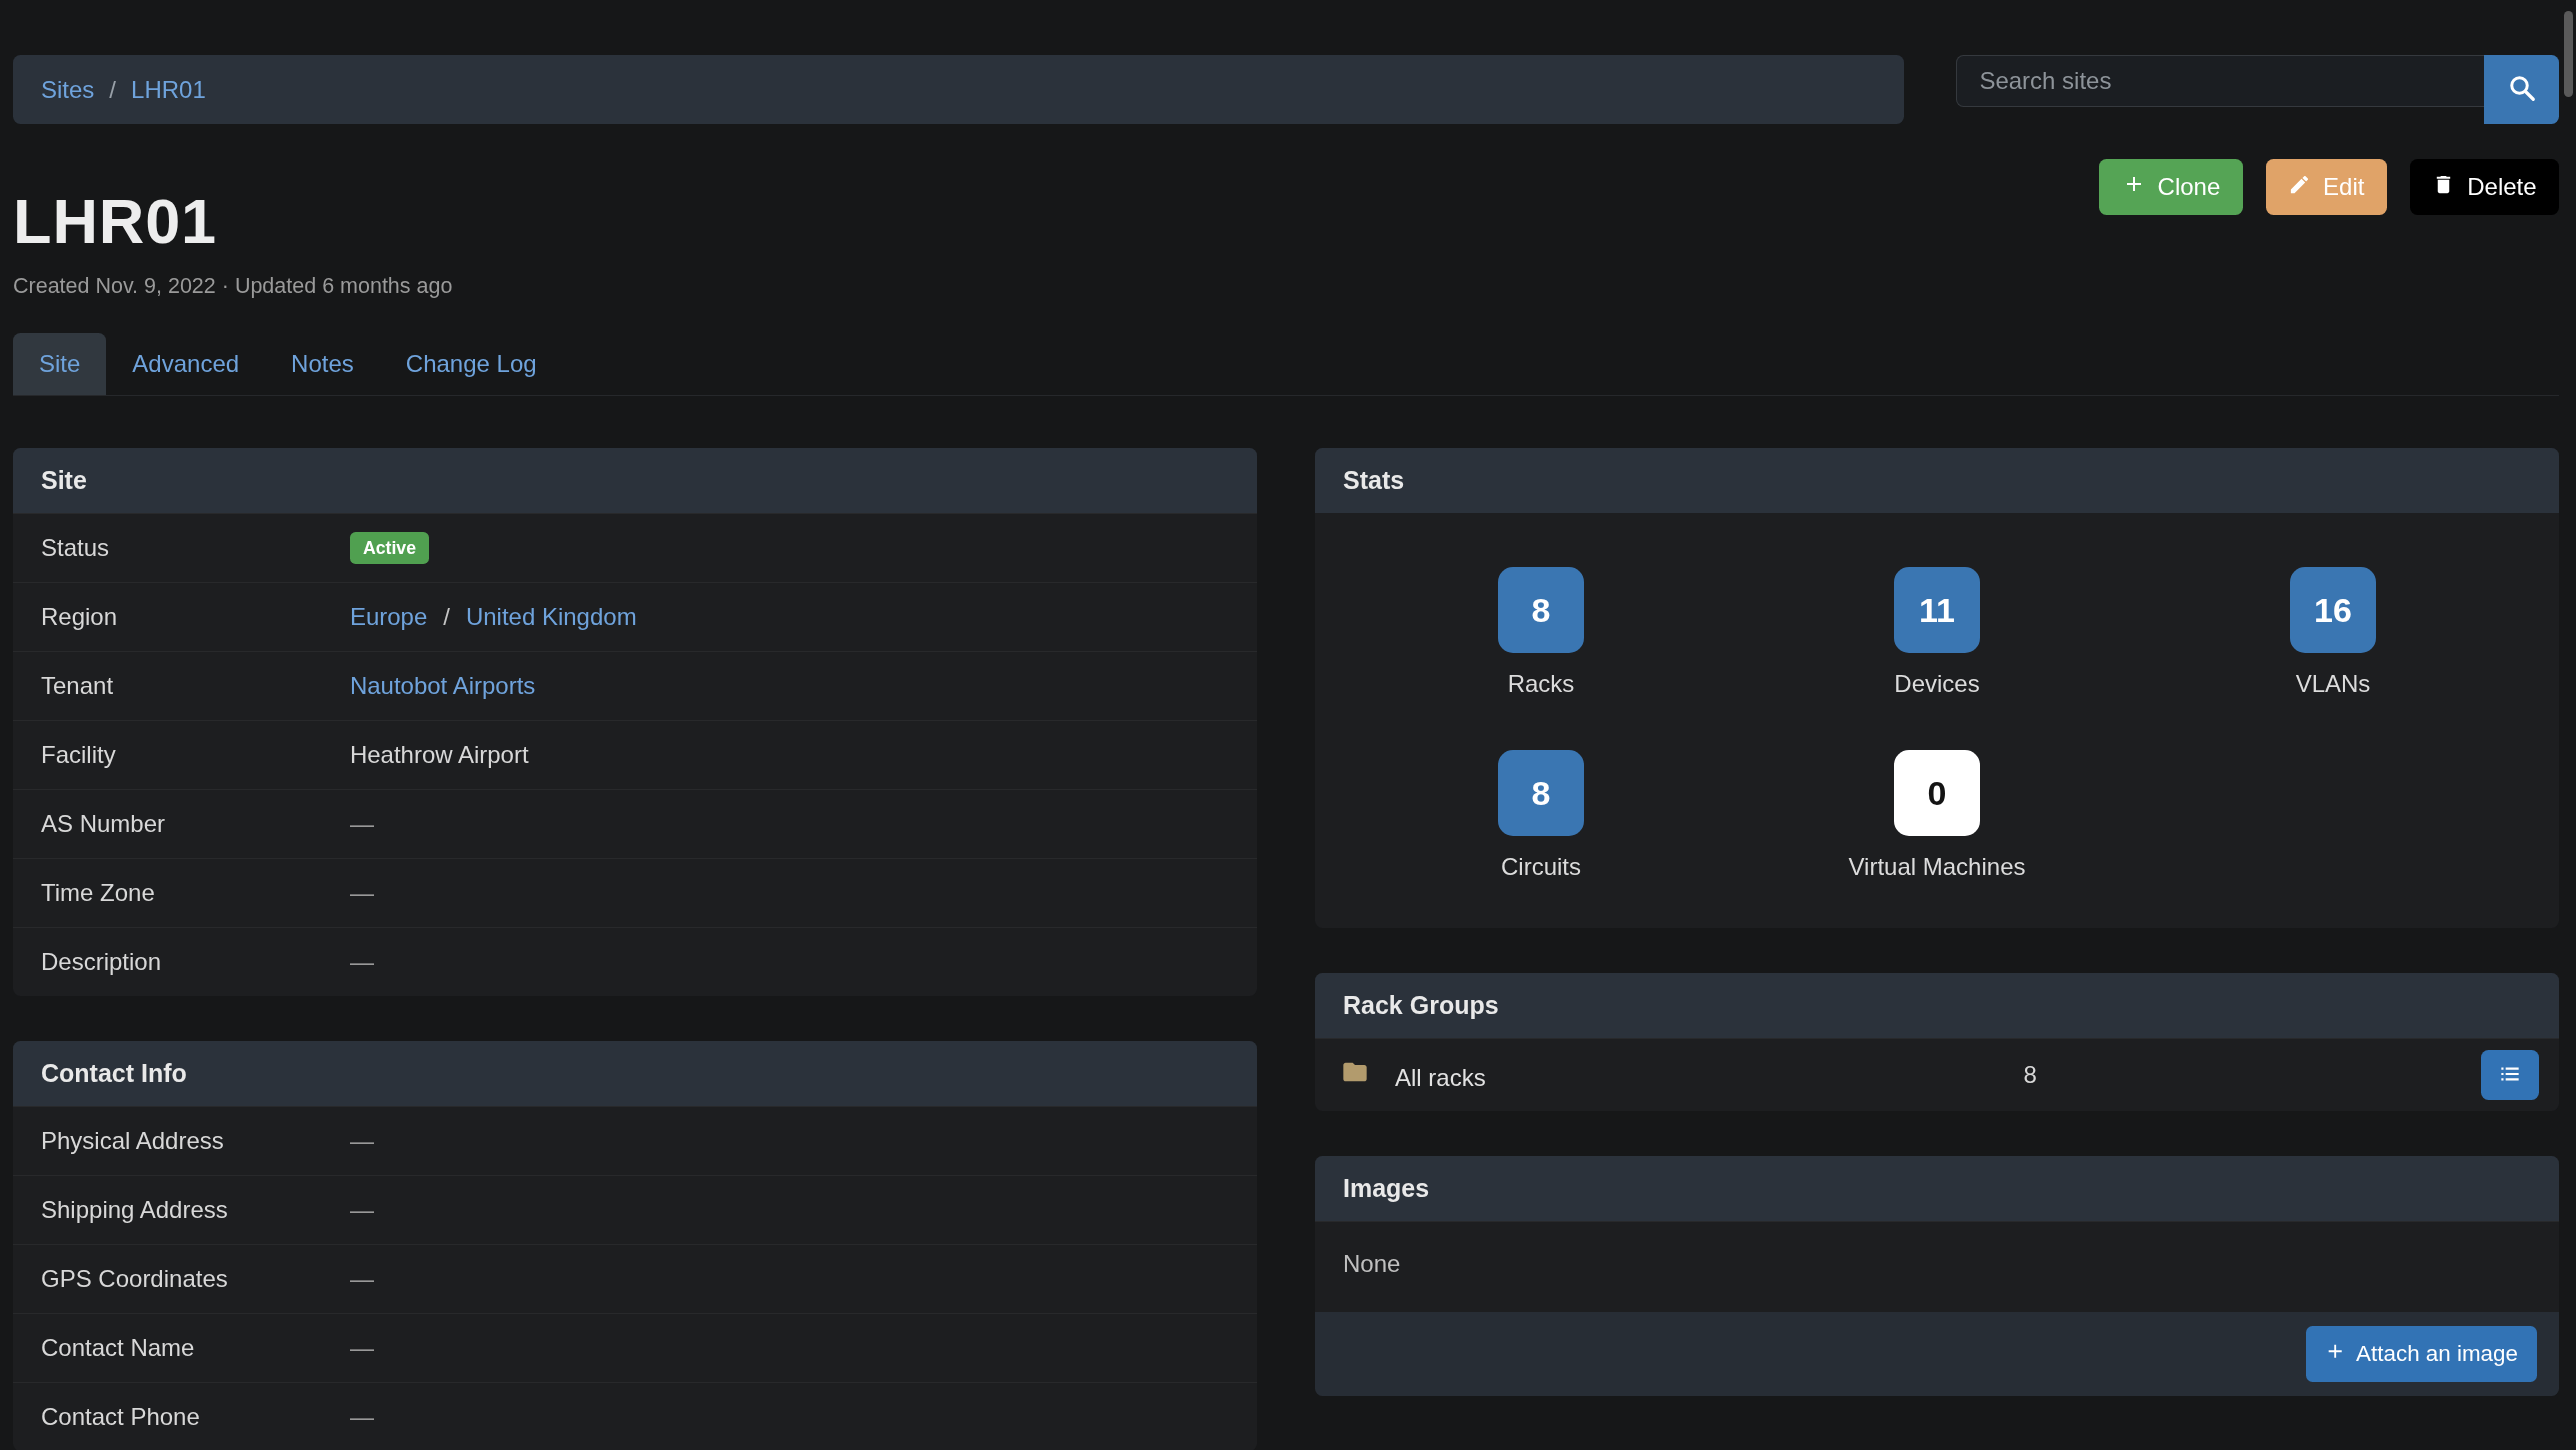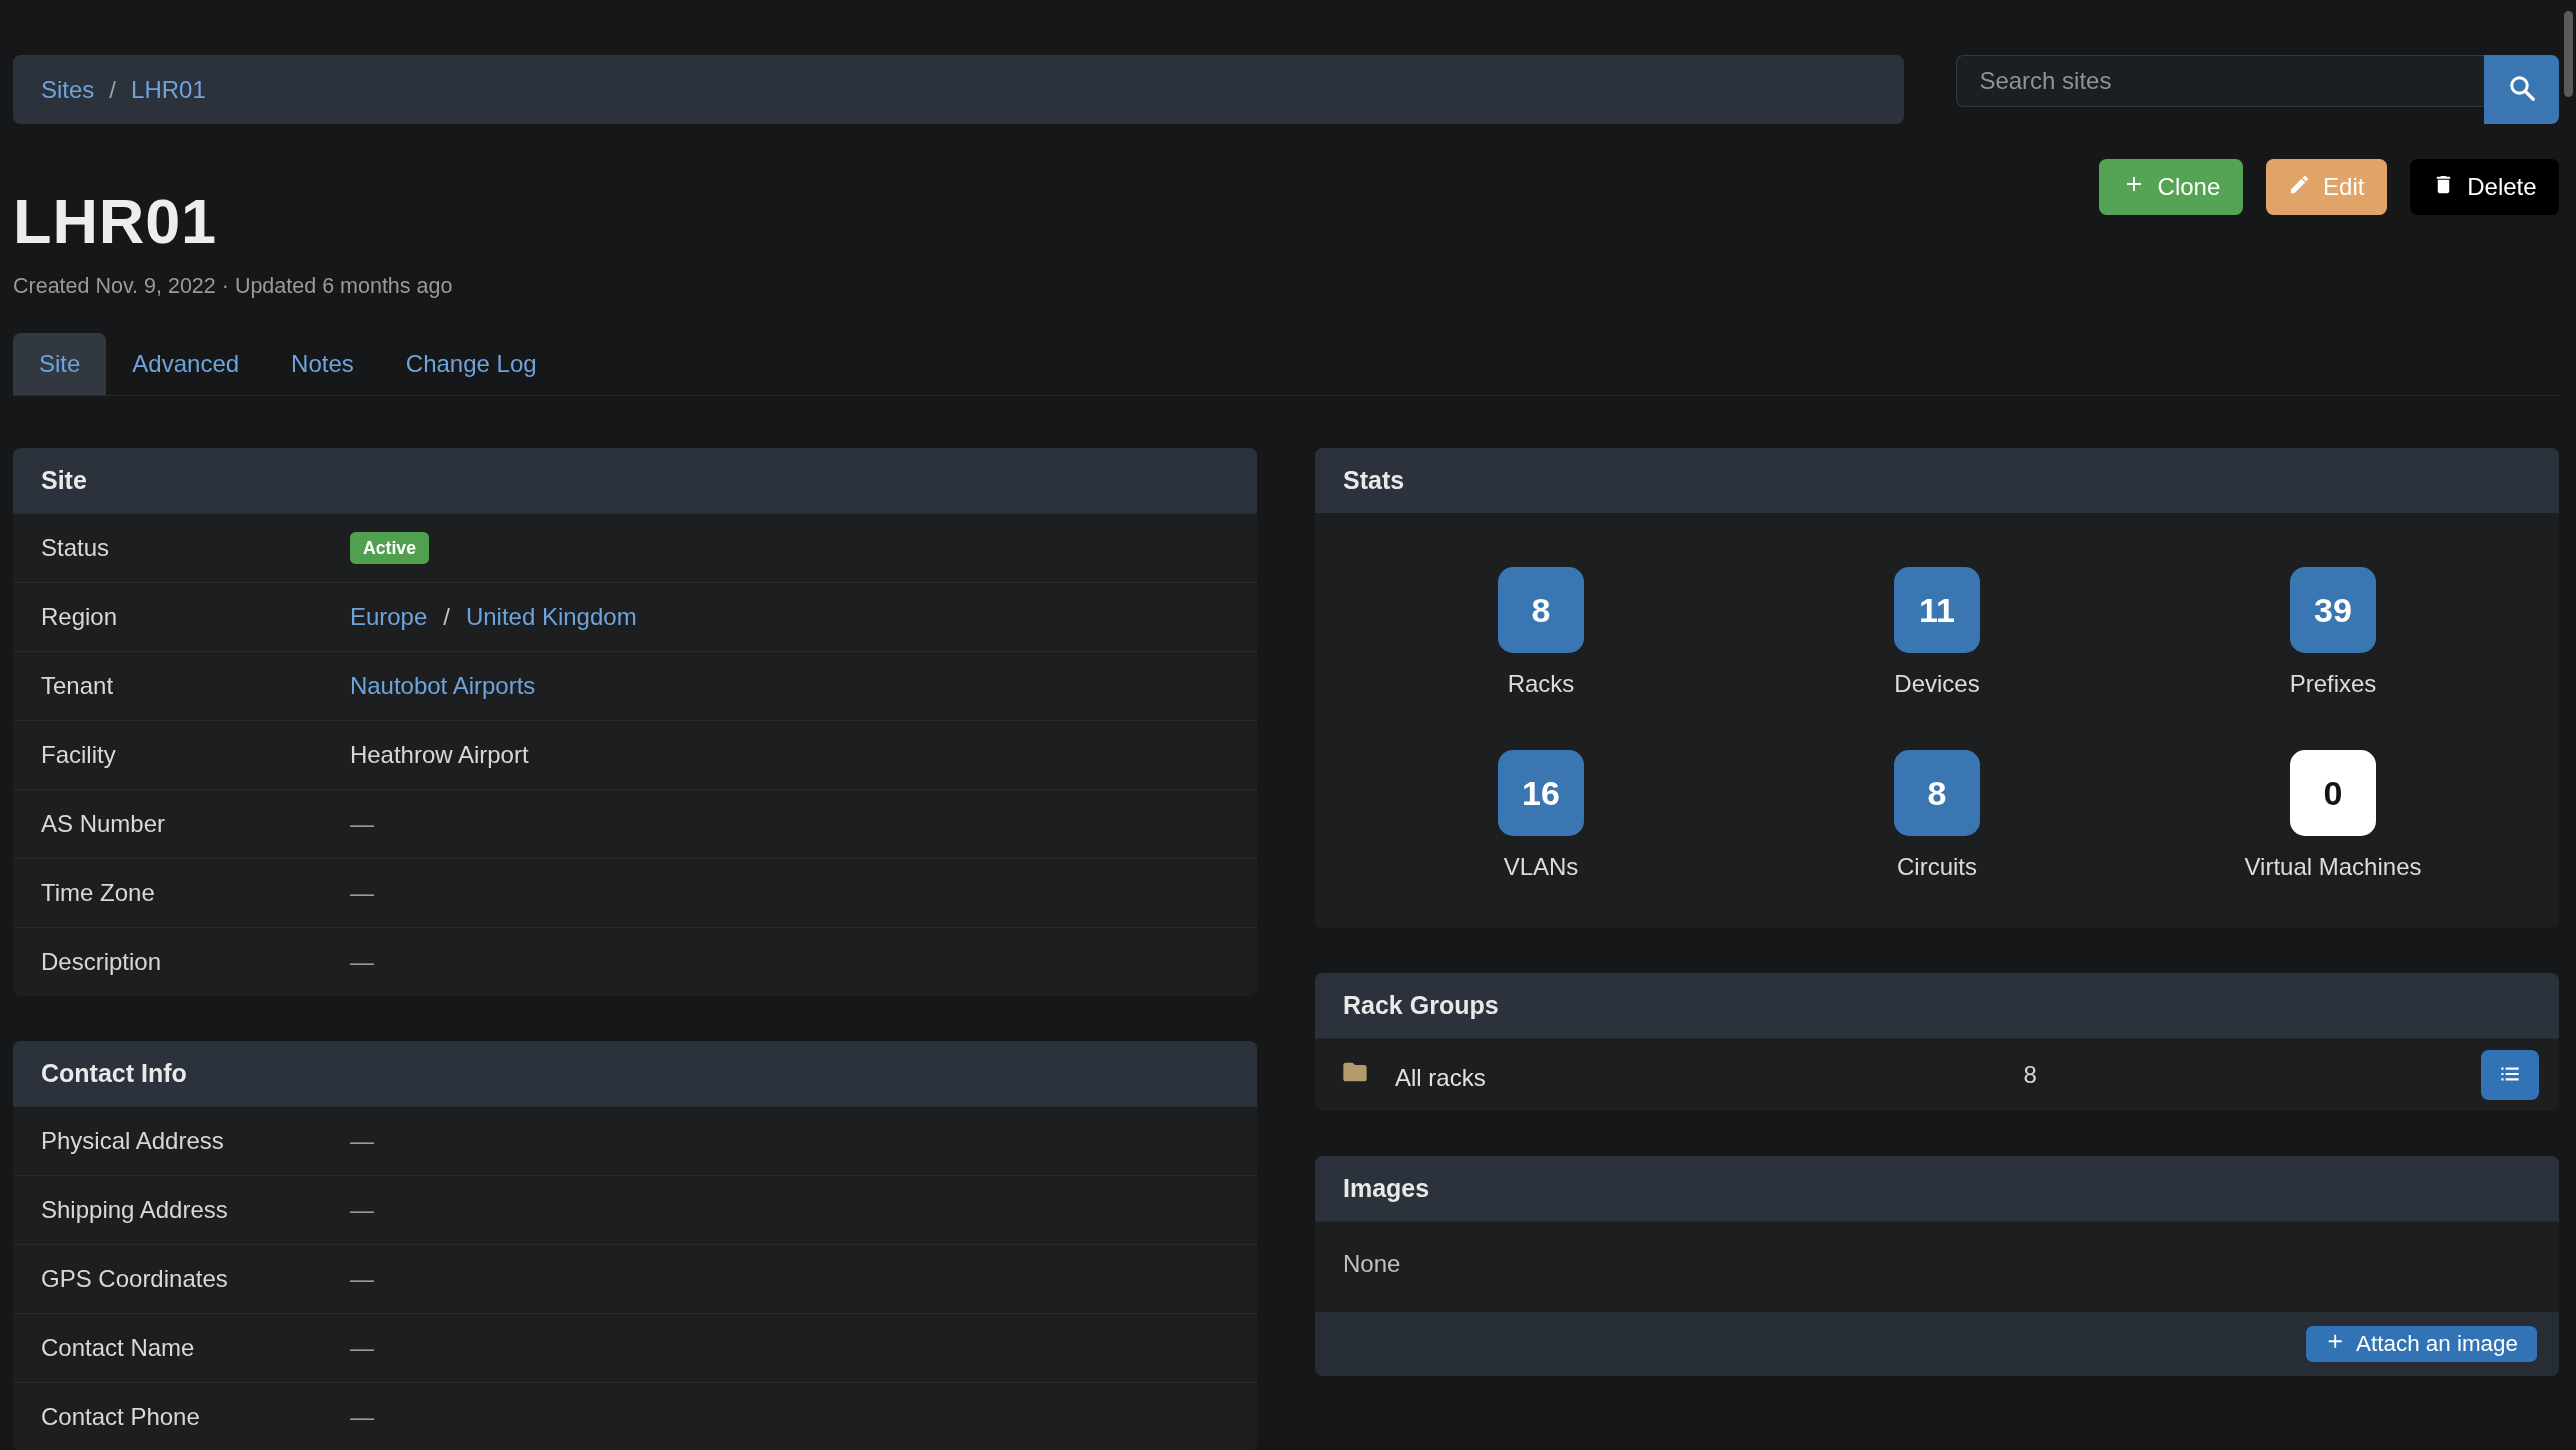--- a/index.html
+++ b/index.html
@@ -109,21 +109,21 @@
   }
 
   
   .images-empty {
     padding: 28px 28px 34px; font-size: 24px; color: #c0c0c0;
     border-top: 0.9px solid rgba(255,255,255,0.05);
   }
   .images-footer { background: #272d35; padding: 14px 22.4px; display: flex; justify-content: flex-end; }
   .attach-btn {
     background: #3273b5; color: #fff; border: none; border-radius: 6.5px;
-    height: 36px; font-size: 22.4px; display: inline-flex; align-items: center;
+    height: 56px; font-size: 22.4px; display: inline-flex; align-items: center;
     gap: 9.3px; padding: 0 18.7px; cursor: pointer; font-family: inherit;
   }
 
   .scroll-thumb {
     position: absolute; right: 2.8px; top: 11.2px; width: 9.3px; height: 86px;
     background: #5a5a5a; border-radius: 4.7px;
   }
 </style>
 </head>
 <body>
@@ -278,24 +278,20 @@
         <div class="stats-body">
           <div class="stat">
             <button class="stat-btn">8</button>
             <div class="stat-label">Racks</div>
           </div>
           <div class="stat">
             <button class="stat-btn">11</button>
             <div class="stat-label">Devices</div>
           </div>
           <div class="stat">
-            <button class="stat-btn">39</button>
-            <div class="stat-label">Prefixes</div>
-          </div>
-          <div class="stat">
             <button class="stat-btn">16</button>
             <div class="stat-label">VLANs</div>
           </div>
           <div class="stat">
             <button class="stat-btn">8</button>
             <div class="stat-label">Circuits</div>
           </div>
           <div class="stat">
             <button class="stat-btn white">0</button>
             <div class="stat-label">Virtual Machines</div>

